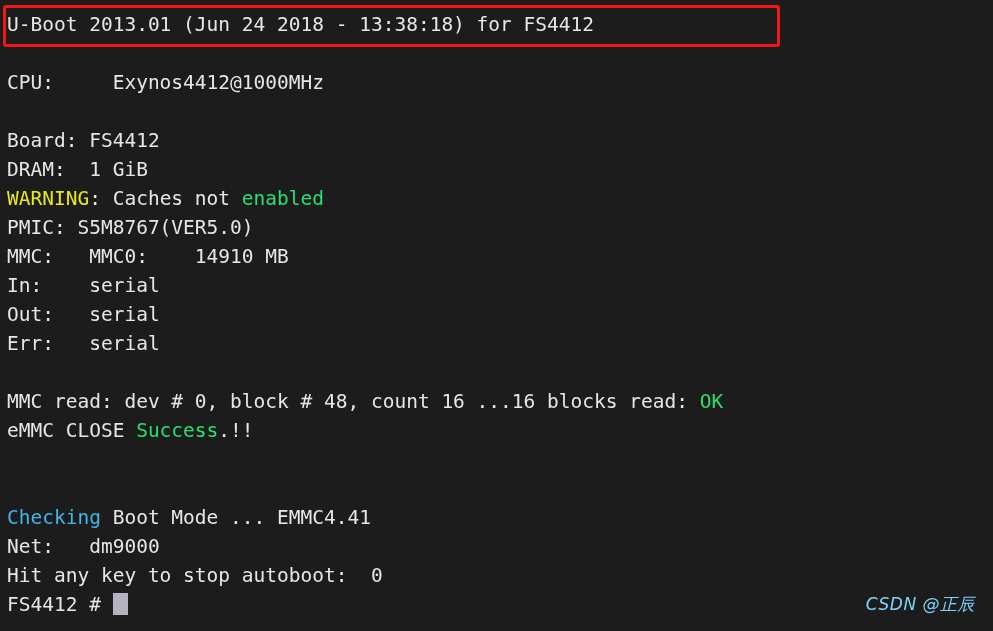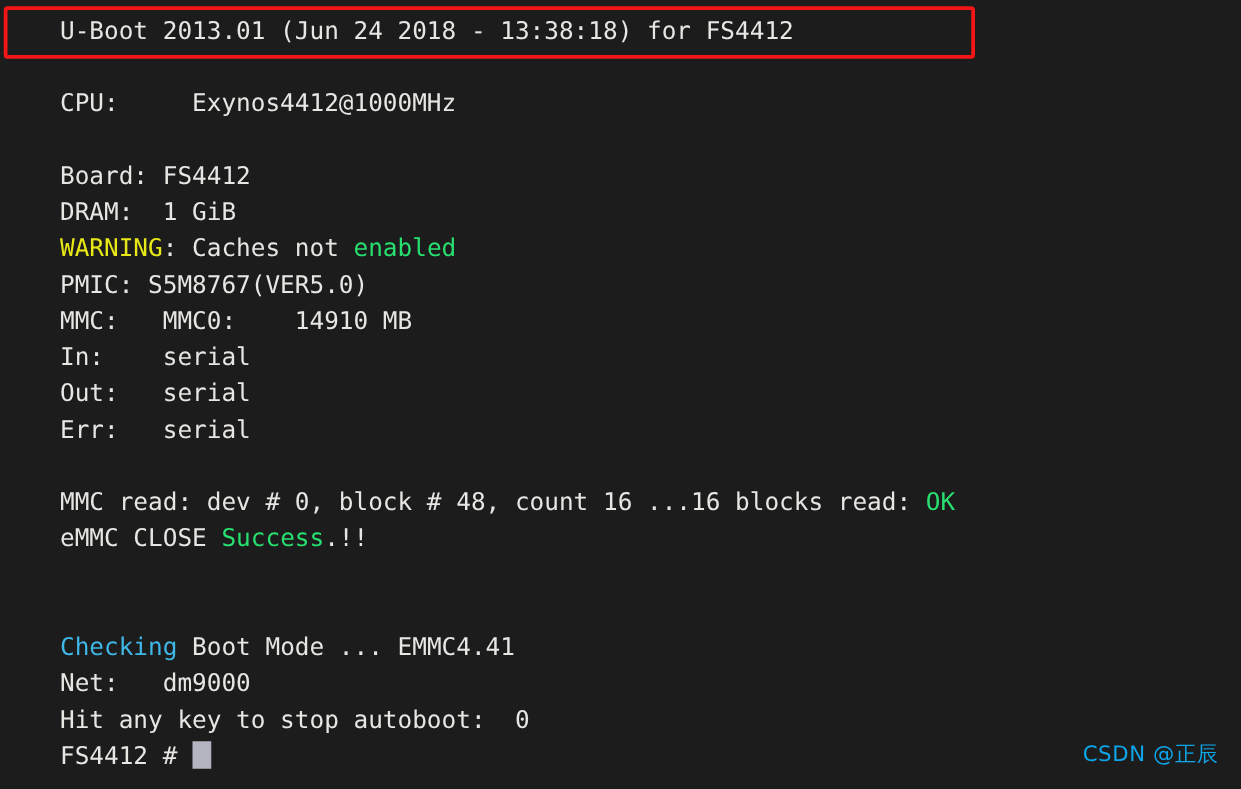--- a/index.html
+++ b/index.html
@@ -22,21 +22,20 @@
   #console-lines {
     position: absolute;
     left: 7px;
     top: 10px;
     right: 0;
     white-space: pre;
   }
   .line {
     height: 29px;
     white-space: pre;
-    padding-left: 41px;
   }
   .seg { white-space: pre; }
   .cursor-block {
     display: inline-block;
     width: 15px;
     height: 22px;
     vertical-align: -4px;
     background: #b4b4c0;
   }
   #highlight-box {
@@ -49,22 +48,23 @@
     border-radius: 3px;
     box-sizing: border-box;
     pointer-events: none;
   }
   #watermark {
     position: absolute;
     right: 18px;
     bottom: 12px;
     font-family: "DejaVu Sans", "Liberation Sans", sans-serif;
     font-size: 17px;
-    color: #0ea5e9;
+    color: #7dd3fc;
     letter-spacing: 0.5px;
+    font-style: italic;
   }
 </style>
 </head>
 <body>
 
 <div id="terminal">
 
   <div id="console-lines"><div class="line"><span class="seg" style="color: rgb(232, 230, 227);">U-Boot 2013.01 (Jun 24 2018 - 13:38:18) for FS4412</span></div><div class="line"><span class="seg" style="color: rgb(232, 230, 227);"></span></div><div class="line"><span class="seg" style="color: rgb(232, 230, 227);">CPU:     Exynos4412@1000MHz</span></div><div class="line"><span class="seg" style="color: rgb(232, 230, 227);"></span></div><div class="line"><span class="seg" style="color: rgb(232, 230, 227);">Board: FS4412</span></div><div class="line"><span class="seg" style="color: rgb(232, 230, 227);">DRAM:  1 GiB</span></div><div class="line"><span class="seg" style="color: rgb(232, 232, 24);">WARNING</span><span class="seg" style="color: rgb(232, 230, 227);">: Caches not </span><span class="seg" style="color: rgb(40, 224, 112);">enabled</span></div><div class="line"><span class="seg" style="color: rgb(232, 230, 227);">PMIC: S5M8767(VER5.0)</span></div><div class="line"><span class="seg" style="color: rgb(232, 230, 227);">MMC:   MMC0:    14910 MB</span></div><div class="line"><span class="seg" style="color: rgb(232, 230, 227);">In:    serial</span></div><div class="line"><span class="seg" style="color: rgb(232, 230, 227);">Out:   serial</span></div><div class="line"><span class="seg" style="color: rgb(232, 230, 227);">Err:   serial</span></div><div class="line"><span class="seg" style="color: rgb(232, 230, 227);"></span></div><div class="line"><span class="seg" style="color: rgb(232, 230, 227);">MMC read: dev # 0, block # 48, count 16 ...16 blocks read: </span><span class="seg" style="color: rgb(40, 224, 112);">OK</span></div><div class="line"><span class="seg" style="color: rgb(232, 230, 227);">eMMC CLOSE </span><span class="seg" style="color: rgb(40, 224, 112);">Success</span><span class="seg" style="color: rgb(232, 230, 227);">.!!</span></div><div class="line"><span class="seg" style="color: rgb(232, 230, 227);"></span></div><div class="line"><span class="seg" style="color: rgb(232, 230, 227);"></span></div><div class="line"><span class="seg" style="color: rgb(63, 184, 232);">Checking</span><span class="seg" style="color: rgb(232, 230, 227);"> Boot Mode ... EMMC4.41</span></div><div class="line"><span class="seg" style="color: rgb(232, 230, 227);">Net:   dm9000</span></div><div class="line"><span class="seg" style="color: rgb(232, 230, 227);">Hit any key to stop autoboot:  0</span></div><div class="line"><span class="seg" style="color: rgb(232, 230, 227);">FS4412 # </span><span class="cursor-block" style="background: rgb(180, 180, 192);"></span></div></div>
 
   <div id="highlight-box" style="border-color: rgb(244, 22, 22);"></div>

